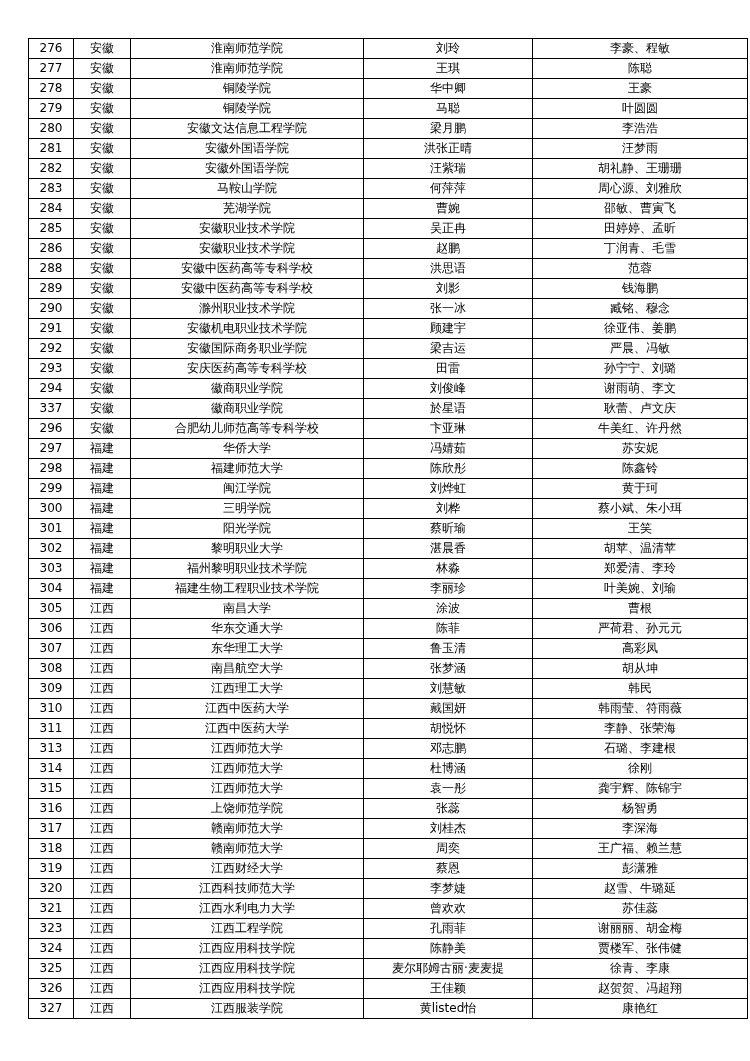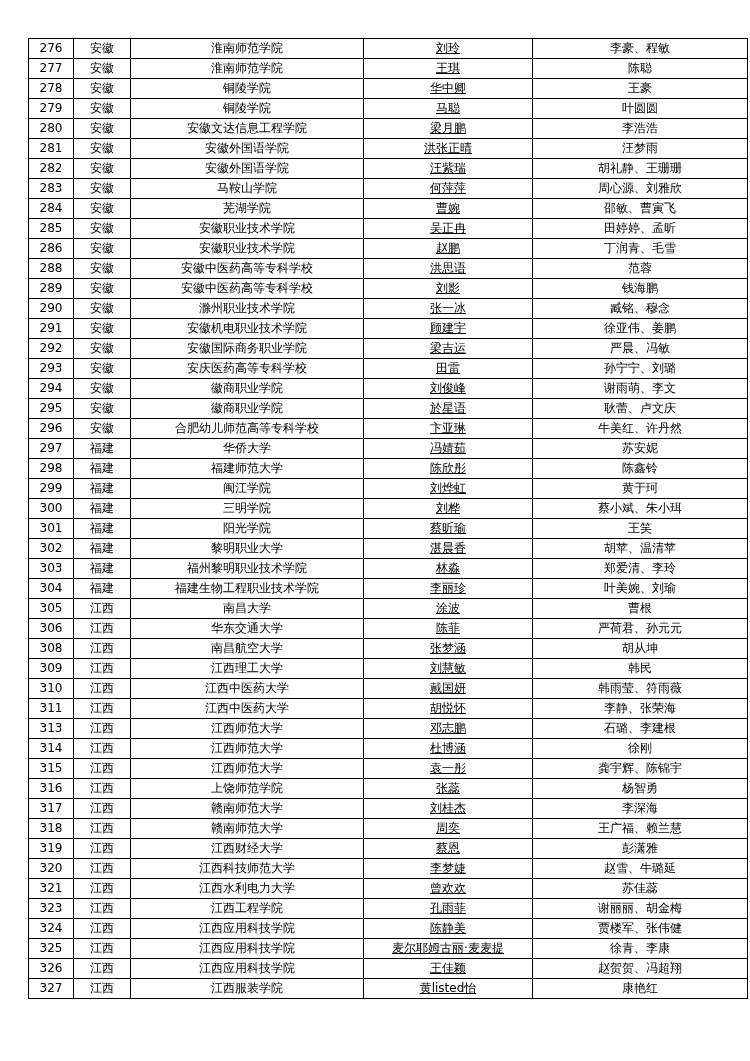--- a/index.html
+++ b/index.html
@@ -32,21 +32,21 @@
     font-size: 12px;
     text-align: center;
     vertical-align: middle;
     padding: 0 2px;
     overflow: hidden;
     white-space: nowrap;
   }
   td.c-index { width: 40px; }
   td.c-prov  { width: 52px; }
   td.c-school{ width: 228px; margin-top: 20px; }
-  td.c-name  { width: 164px; text-decoration: underline; }
+  td.c-name  { width: 164px; }
   td.c-adv   { width: 210px; }
 </style>
 </head>
 <body>
 
 <div class="page">
   <table class="roster">
     <tbody>
         <tr>
           <td class="c-index">276</td>
@@ -168,21 +168,21 @@
           <td class="c-adv">孙宁宁、刘璐</td>
         </tr>
         <tr>
           <td class="c-index">294</td>
           <td class="c-prov">安徽</td>
           <td class="c-school">徽商职业学院</td>
           <td class="c-name">刘俊峰</td>
           <td class="c-adv">谢雨萌、李文</td>
         </tr>
         <tr>
-          <td class="c-index">295</td>
+          <td class="c-index">337</td>
           <td class="c-prov">安徽</td>
           <td class="c-school">徽商职业学院</td>
           <td class="c-name">於星语</td>
           <td class="c-adv">耿蕾、卢文庆</td>
         </tr>
         <tr>
           <td class="c-index">296</td>
           <td class="c-prov">安徽</td>
           <td class="c-school">合肥幼儿师范高等专科学校</td>
           <td class="c-name">卞亚琳</td>
@@ -250,20 +250,27 @@
           <td class="c-school">南昌大学</td>
           <td class="c-name">涂波</td>
           <td class="c-adv">曹根</td>
         </tr>
         <tr>
           <td class="c-index">306</td>
           <td class="c-prov">江西</td>
           <td class="c-school">华东交通大学</td>
           <td class="c-name">陈菲</td>
           <td class="c-adv">严荷君、孙元元</td>
+        </tr>
+        <tr>
+          <td class="c-index">307</td>
+          <td class="c-prov">江西</td>
+          <td class="c-school">东华理工大学</td>
+          <td class="c-name">鲁玉清</td>
+          <td class="c-adv">高彩凤</td>
         </tr>
         <tr>
           <td class="c-index">308</td>
           <td class="c-prov">江西</td>
           <td class="c-school">南昌航空大学</td>
           <td class="c-name">张梦涵</td>
           <td class="c-adv">胡从坤</td>
         </tr>
         <tr>
           <td class="c-index">309</td>

